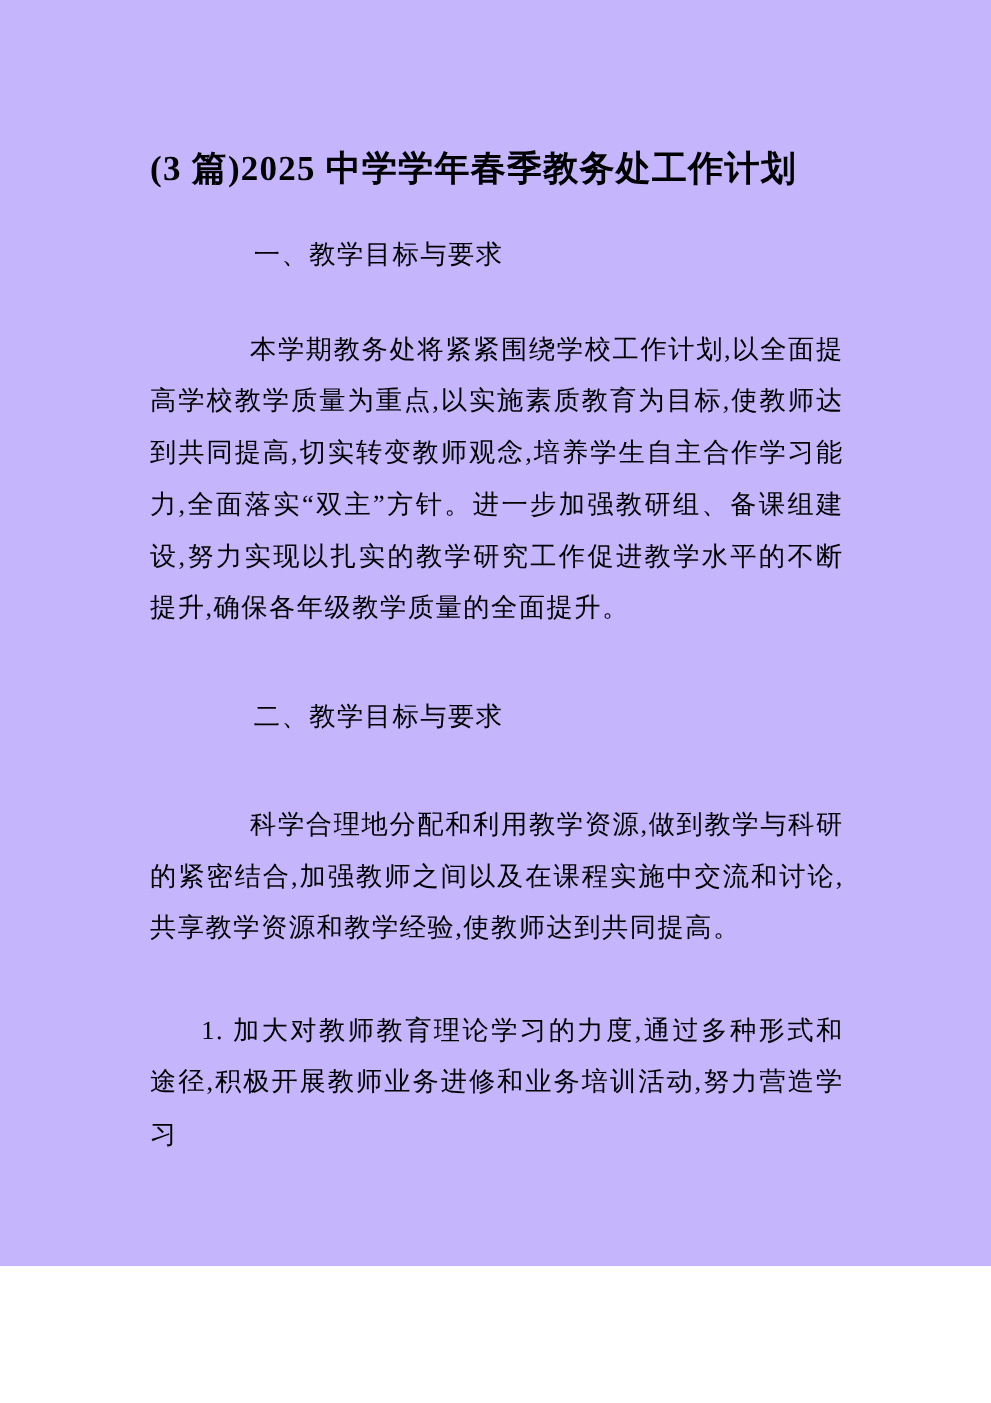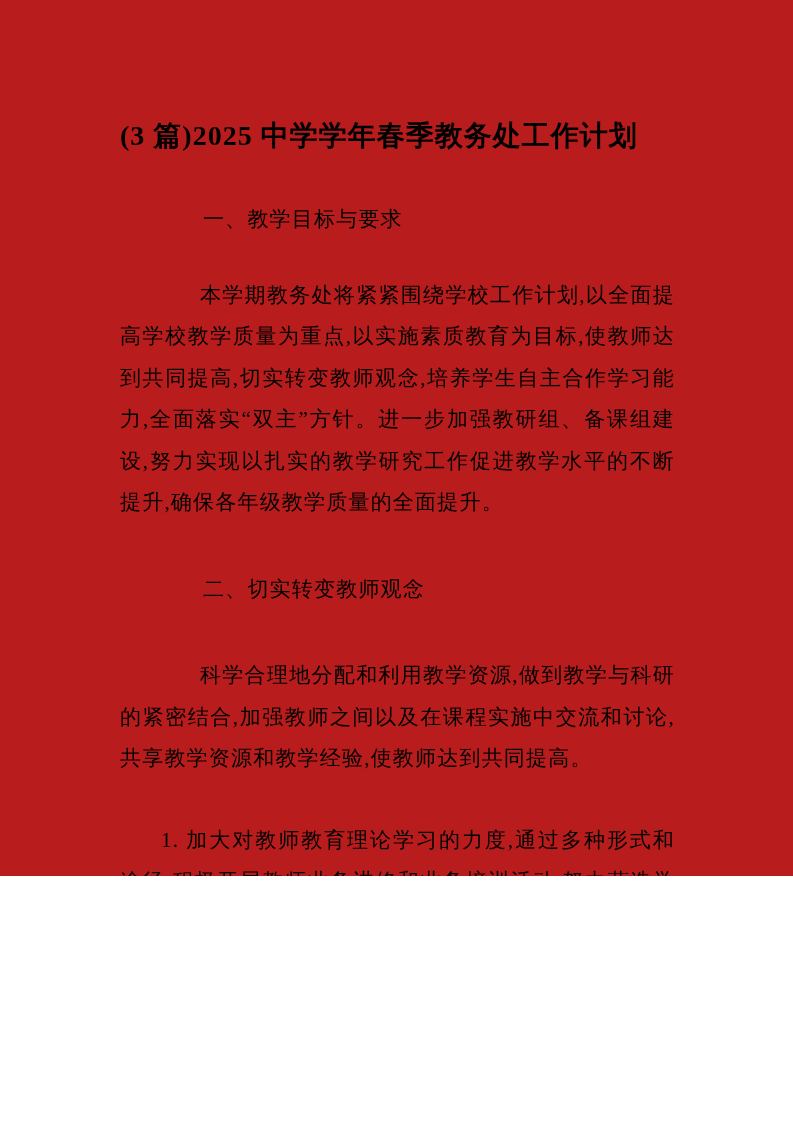--- a/index.html
+++ b/index.html
@@ -3,23 +3,23 @@
 <meta charset="utf-8">
 <style>
   html, body {
     margin: 0;
     padding: 0;
     background: #ffffff;
   }
   .page {
     position: relative;
     width: 793px;
-    height: 876px;
+    height: 1013px;
     margin: 0 auto;
-    background: #b91c1c;
+    background: #c4b5fd;
     box-sizing: border-box;
     padding: 113px 118px 0 120px;
     overflow: hidden;
     font-family: "Liberation Serif", "DejaVu Serif", serif;
     color: #000000;
   }
   .doc-title {
     margin: 0;
     font-size: 28px;
     font-weight: bold;
@@ -37,21 +37,21 @@
     text-indent: 88px;
   }
   .heading {
     margin: 0;
     font-size: 21px;
     font-weight: normal;
     line-height: 41.5px;
     letter-spacing: 1.2px;
     text-indent: 83px;
   }
-  .heading-1 { margin-top: 40px; }
+  .heading-1 { margin-top: 24px; }
   .heading-2 { margin-top: 45px; }
   .para {
     margin: 0;
     font-size: 21px;
     line-height: 41.5px;
     letter-spacing: 1.2px;
     text-align: justify;
     word-break: break-all;
   }
   .para-1 { margin-top: 34px; text-indent: 80px; }
@@ -62,18 +62,18 @@
 <body>
 
 <div class="page">
   <h1 class="doc-title">(3 篇)2025 中学学年春季教务处工作计划</h1>
 
 
   <h2 class="heading heading-1">一、教学目标与要求</h2>
 
   <p class="para para-1">本学期教务处将紧紧围绕学校工作计划,以全面提高学校教学质量为重点,以实施素质教育为目标,使教师达到共同提高,切实转变教师观念,培养学生自主合作学习能力,全面落实“双主”方针。进一步加强教研组、备课组建设,努力实现以扎实的教学研究工作促进教学水平的不断提升,确保各年级教学质量的全面提升。</p>
 
-  <h2 class="heading heading-2">二、切实转变教师观念</h2>
+  <h2 class="heading heading-2">二、教学目标与要求</h2>
 
   <p class="para para-2">科学合理地分配和利用教学资源,做到教学与科研的紧密结合,加强教师之间以及在课程实施中交流和讨论,共享教学资源和教学经验,使教师达到共同提高。</p>
 
   <p class="para para-3">1. 加大对教师教育理论学习的力度,通过多种形式和途径,积极开展教师业务进修和业务培训活动,努力营造学习</p>
 </div>
 
 </body></html>

